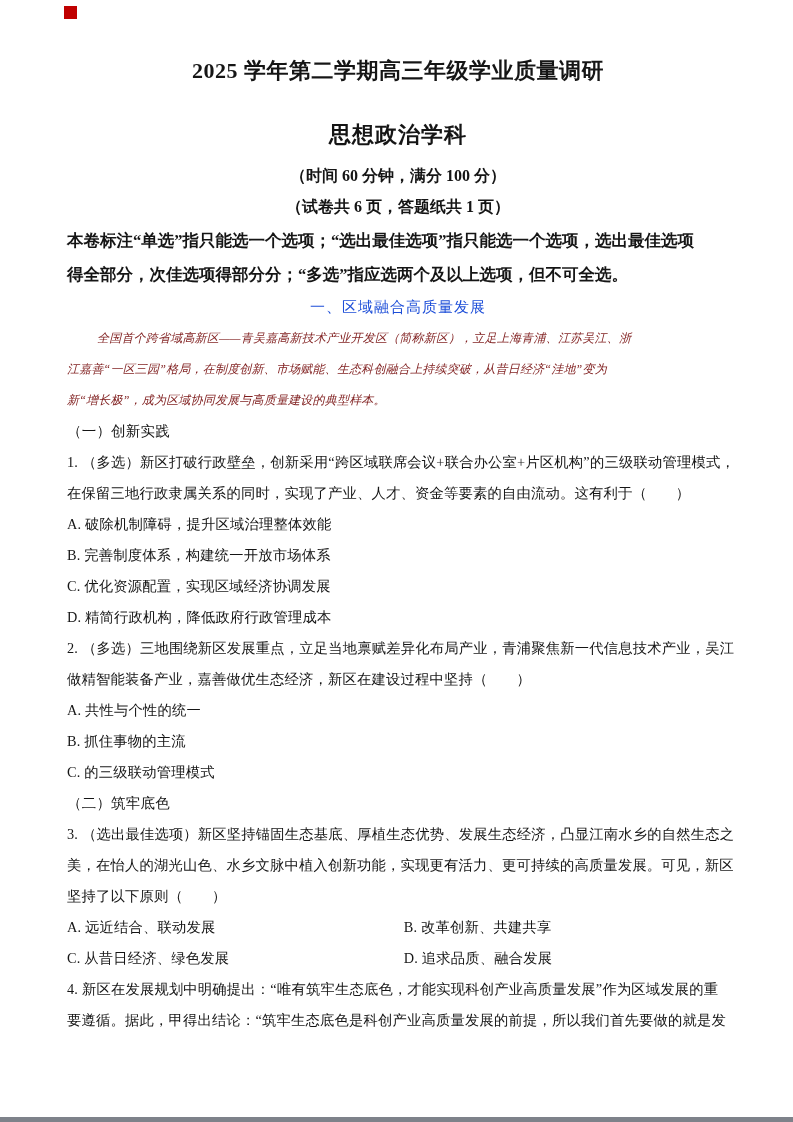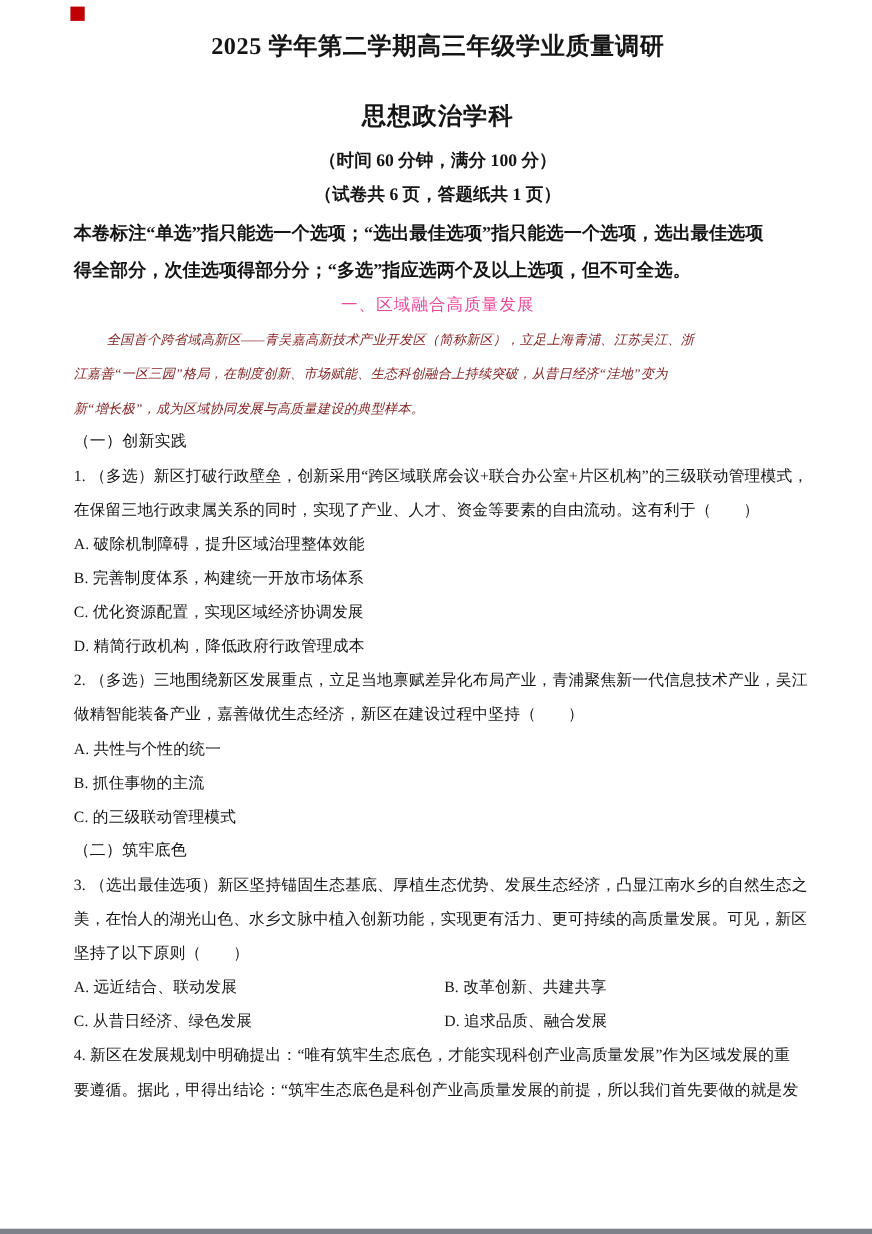--- a/index.html
+++ b/index.html
@@ -12,48 +12,48 @@
     overflow: hidden;
   }
   .page { position: absolute; inset: 0; }
   .red-marker {
     position: absolute; left: 64px; top: 6px;
     width: 13px; height: 13px; background: #c00000;
   }
   .content { padding: 0 64px 0 67px; }
 
   .doc-title {
-    margin-top: 27px; font-size: 22px; font-weight: 700;
+    margin-top: 56px; font-size: 22px; font-weight: 700;
     text-align: center; line-height: 30px; letter-spacing: 0.5px;
   }
   .doc-subject {
     margin-top: 34px; font-size: 22px; font-weight: 700;
     text-align: center; line-height: 30px; letter-spacing: 1px;
   }
   .meta {
     text-align: center; font-size: 16px; font-weight: 600; line-height: 24px;
   }
   .meta-1 { margin-top: 14px; }
   .meta-2 { margin-top: 7px; }
 
   .notice { margin-top: 5px; font-weight: 700; font-size: 16.5px; }
   .notice .nline { height: 34px; line-height: 34px; white-space: nowrap; }
 
   .section-heading {
     text-align: center; font-size: 15px; height: 31px; line-height: 31px;
-    color: #ec4899; letter-spacing: 1px;
+    color: #1d4ed8; letter-spacing: 1px;
   }
 
   .line {
     font-size: 14.3px; height: 31px; line-height: 31px;
     white-space: nowrap; letter-spacing: 0.2px;
   }
   .kai { font-style: italic; font-size: 12px; color: #7f1d1d; }
   .indent { padding-left: 30px; }
-  .part-heading { font-size: 14.5px; font-family: Liberation Mono, monospace; }
+  .part-heading { font-size: 14.5px; }
   .opt-left { display: inline-block; width: 333px; }
 
   .bottom-bar {
     position: absolute; left: 0; right: 0; bottom: 0;
     height: 5px; background: #7e828a;
   }
 </style>
 </head>
 <body>
 

